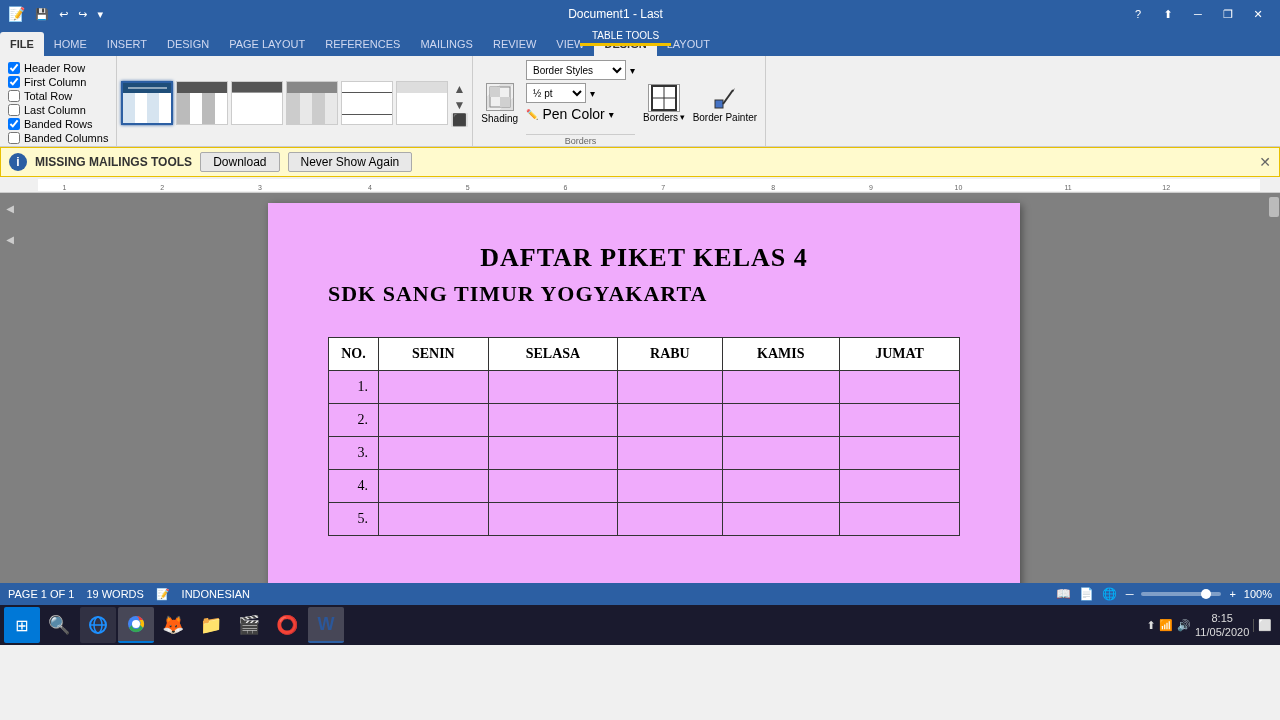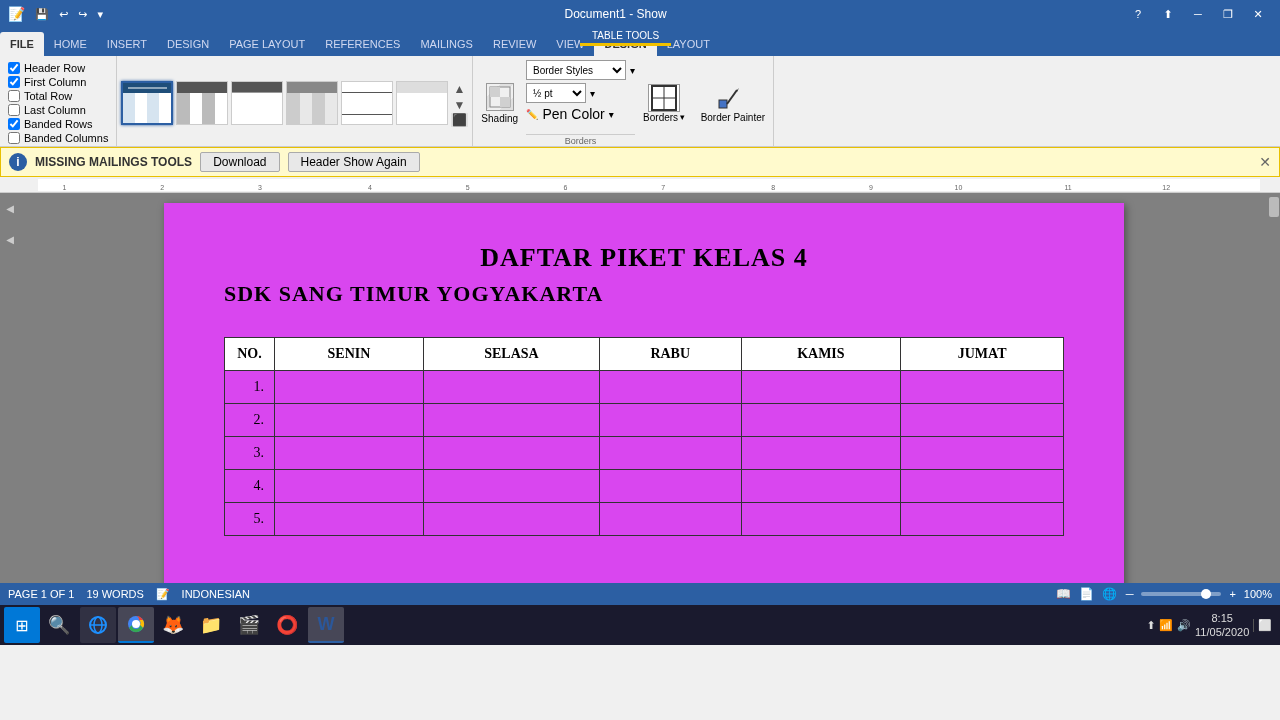--- a/index.html
+++ b/index.html
@@ -151,23 +151,23 @@
     
     .document {
       flex: 1;
       background: #808080;
       overflow-y: auto;
       padding: 10px 0;
       display: flex;
       justify-content: center;
     }
     .page {
-      width: 960px;
+      width: 752px;
       min-height: 480px;
-      background: #d946ef;
+      background: #f0abfc;
       box-shadow: 2px 2px 8px rgba(0,0,0,0.4);
       padding: 40px 60px;
       position: relative;
     }
     .doc-title1 {
       text-align: center;
       font-size: 26px;
       font-weight: 900;
       font-family: 'Times New Roman', serif;
       margin-bottom: 8px;
@@ -271,21 +271,21 @@
 <div class="title-bar">
   <div class="title-bar-left">
     <div class="quick-access">
       <span style="color:white; font-size:14px; margin-right:4px;">📝</span>
       <button class="qa-btn" title="Save">💾</button>
       <button class="qa-btn" title="Undo">↩</button>
       <button class="qa-btn" title="Redo">↪</button>
       <button class="qa-btn" title="Customize">▾</button>
     </div>
   </div>
-  <div class="title-bar-center">Document1 - Show</div>
+  <div class="title-bar-center">Document1 - Last</div>
   <div class="title-bar-right">
     <button class="wc-btn">?</button>
     <button class="wc-btn">⬆</button>
     <button class="wc-btn">─</button>
     <button class="wc-btn">❐</button>
     <button class="wc-btn close">✕</button>
   </div>
 </div>
 
 <div class="ribbon-top-bar">
@@ -493,35 +493,35 @@
       <div style="display:flex; flex-direction:column; align-items:center;">
         <div style="flex:1; display:flex; align-items:center;">
           <div class="painter-btn">
             <div class="painter-icon">
               <svg width="24" height="24" viewBox="0 0 24 24">
                 <rect x="2" y="14" width="8" height="8" fill="#4472c4" stroke="#333" stroke-width="1"></rect>
                 <path d="M10 18 L20 4" stroke="#333" stroke-width="2" fill="none"></path>
                 <path d="M20 4 L22 2 L20 6 Z" fill="#333"></path>
               </svg>
             </div>
-            <span style="font-size:10px;margin-left:8px;">Border Painter</span>
+            <span style="font-size:10px;">Border Painter</span>
           </div>
         </div>
       </div>
     </div>
   </div>
 </div>
 
 <div class="info-bar">
   <div class="info-icon">
     <span>i</span>
   </div>
   <span class="info-label">MISSING MAILINGS TOOLS</span>
   <button class="info-btn">Download</button>
-  <button class="info-btn">Header Show Again</button>
+  <button class="info-btn">Never Show Again</button>
   <button class="info-close">✕</button>
 </div>
 
 <div class="ruler">
   <div style="width:18px;"></div>
   <div class="ruler-inner">
     <span style="position:absolute; left:2%; font-size:7px; color:#666;">1</span>
     <span style="position:absolute; left:10%; font-size:7px; color:#666;">2</span>
     <span style="position:absolute; left:18%; font-size:7px; color:#666;">3</span>
     <span style="position:absolute; left:27%; font-size:7px; color:#666;">4</span>

